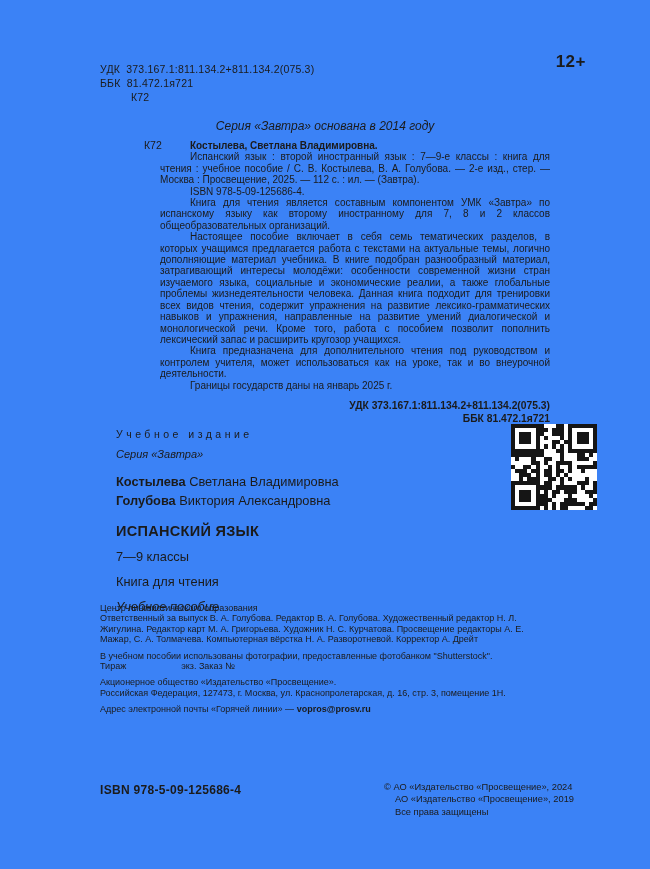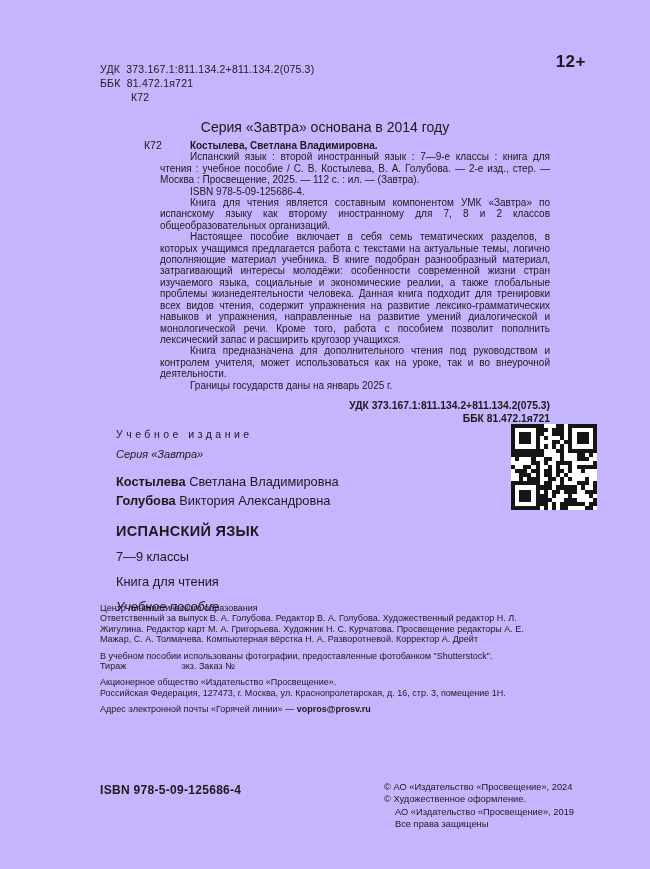--- a/index.html
+++ b/index.html
@@ -1,26 +1,26 @@
 <!DOCTYPE html>
 <html><head>
 <meta charset="utf-8">
 <style>
   * { margin:0; padding:0; box-sizing:border-box; }
   html,body { background:#e9e9e9; }
   .page {
     position:relative; width:650px; height:869px; margin:0 auto;
-    background:#c4b5fd; color:#1b1b1b; overflow:hidden;
+    background:#3b82f6; color:#1b1b1b; overflow:hidden;
     font-family:"Liberation Sans","DejaVu Sans",sans-serif;
   }
   
   .head-codes { position:absolute; left:100px; top:62px; font-size:10.5px; line-height:14px; letter-spacing:.2px; }
   .head-codes .k-code { margin-left:31px; }
   .age-mark { position:absolute; right:64px; top:52px; font-size:17px; font-weight:bold; letter-spacing:.5px; }
-  .series-note { position:absolute; left:100px; top:119px; width:450px; text-align:center; font-size:14px; }
+  .series-note { position:absolute; left:100px; top:119px; width:450px; text-align:center; font-style:italic; font-size:12px; }
   
   .catalog { position:absolute; left:160px; top:140px; width:390px; font-size:10px; line-height:11.4px; text-align:justify; }
   .margin-code { position:absolute; left:-16px; top:0; font-size:10.5px; }
   .cat-author { font-weight:bold; text-indent:30px; }
   .cat-bib, .cat-isbn, .annot { text-indent:30px; }
   .cat-codes { margin-top:8px; text-align:right; font-weight:bold; font-size:10.3px; line-height:13.5px; }
   
   .qr { position:absolute; left:511px; top:424px; width:86px; height:86px; background:#fff; }
   .qr svg { width:100%; height:100%; display:block; shape-rendering:crispEdges; }
   
@@ -95,18 +95,17 @@
     <p>Тираж&nbsp;&nbsp;&nbsp;&nbsp;&nbsp;&nbsp;&nbsp;&nbsp;&nbsp;&nbsp;&nbsp;&nbsp;&nbsp;&nbsp;&nbsp;&nbsp;&nbsp;&nbsp;&nbsp;&nbsp;&nbsp;&nbsp;экз. Заказ №</p>
     <p class="gap">Акционерное общество «Издательство «Просвещение».</p>
     <p>Российская Федерация, 127473, г. Москва, ул. Краснопролетарская, д. 16, стр. 3, помещение 1Н.</p>
     <p class="gap"><span>Адрес электронной почты «Горячей линии» — </span><b>vopros@prosv.ru</b></p>
   </div>
 
   <div class="footer-isbn">ISBN 978-5-09-125686-4</div>
 
   <div class="copyright">
     <div>© АО «Издательство «Просвещение», 2024</div>
-    <div>© Художественное оформление.</div>
     <div class="indent">АО «Издательство «Просвещение», 2019</div>
     <div class="indent">Все права защищены</div>
   </div>
 
 </div>
 
 </body></html>

